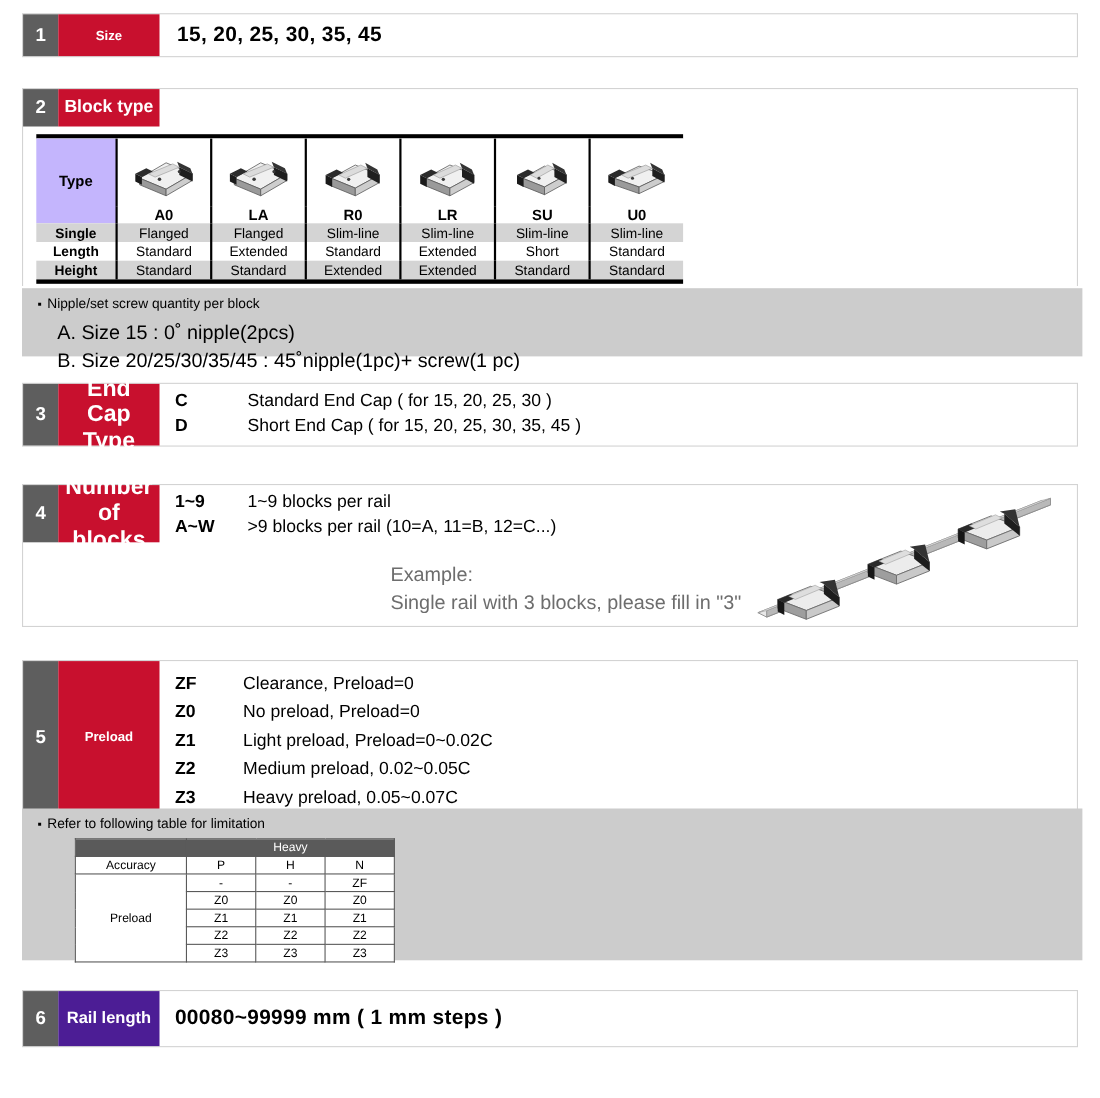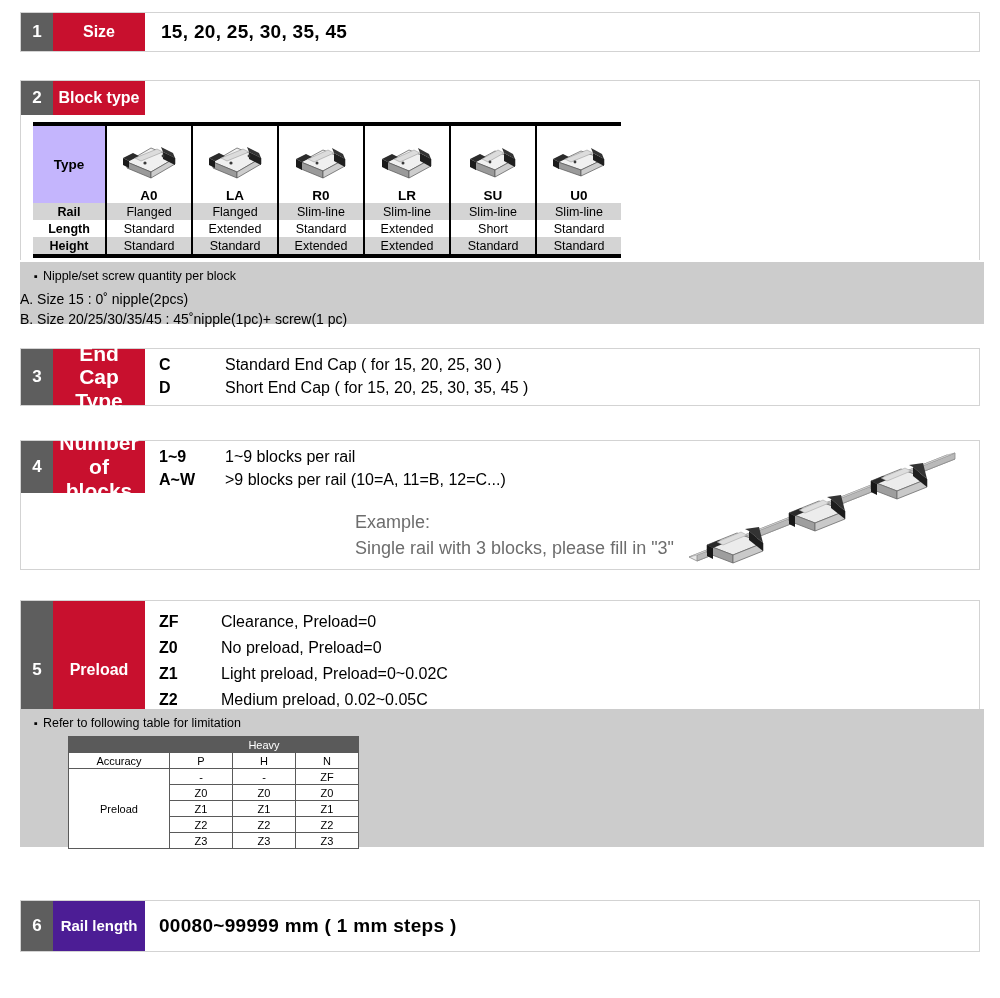--- a/index.html
+++ b/index.html
@@ -41,21 +41,21 @@
     display: flex;
     align-items: center;
     justify-content: center;
     align-self: flex-start;
   }
   .label-box {
     width: 92px;
     min-width: 92px;
     background: #c8102e;
     color: #ffffff;
-    font-size: 16px;
+    font-size: 12px;
     font-weight: bold;
     display: flex;
     align-items: center;
     justify-content: center;
     text-align: center;
     line-height: 1.08;
     align-self: flex-start;
     padding: 0 4px;
     box-sizing: border-box;
   }
@@ -151,21 +151,22 @@
   .note-bullet {
     font-size: 12.5px;
     padding: 7px 0 0 14px;
   }
   .note-bullet::before {
     content: "\25AA";
     margin-right: 5px;
     font-size: 11px;
   }
   .note-sub {
-    font-size: 14px;
+    font-size: 18px;
+    padding-left: 32px;
     line-height: 1.45;
   }
 
   
   #sec3 { top: 348px; height: 58px; }
   #sec3 .num-box { height: 56px; }
   #sec3 .label-box { height: 56px; line-height: 1.12; }
   .kv-list { padding-top: 5px; }
   .kv-row { display: flex; align-items: baseline; line-height: 1.42; }
   .kv-key {
@@ -358,21 +359,21 @@
       </tr>
       <tr>
         <td class="code-cell">A0</td>
         <td class="code-cell">LA</td>
         <td class="code-cell">R0</td>
         <td class="code-cell">LR</td>
         <td class="code-cell">SU</td>
         <td class="code-cell">U0</td>
       </tr>
       <tr class="datarow shaded">
-        <td class="rowlabel">Rail</td>
+        <td class="rowlabel">Single</td>
         <td>Flanged</td>
         <td>Flanged</td>
         <td>Slim-line</td>
         <td>Slim-line</td>
         <td>Slim-line</td>
         <td>Slim-line</td>
       </tr>
       <tr class="datarow">
         <td class="rowlabel">Length</td>
         <td>Standard</td>
@@ -511,21 +512,21 @@
           </div>
           <div class="kv-row">
             <span class="kv-key">Z3</span>
             <span class="kv-val">Heavy preload, 0.05~0.07C</span>
           </div>
         </div>
       </div>
     </div>
   </div>
 
-  <div class="note-band" style="top:709px; height:138px;">
+  <div class="note-band" style="top:735px; height:138px;">
     <div class="note-bullet">Refer to following table for limitation</div>
 
     <table class="limit">
       <tbody>
           <tr>
         <td class="lim-system lim-acc"></td>
         <td class="lim-system" colspan="3">Heavy</td>
       </tr>
       <tr>
         <td class="lim-acc">Accuracy</td>

